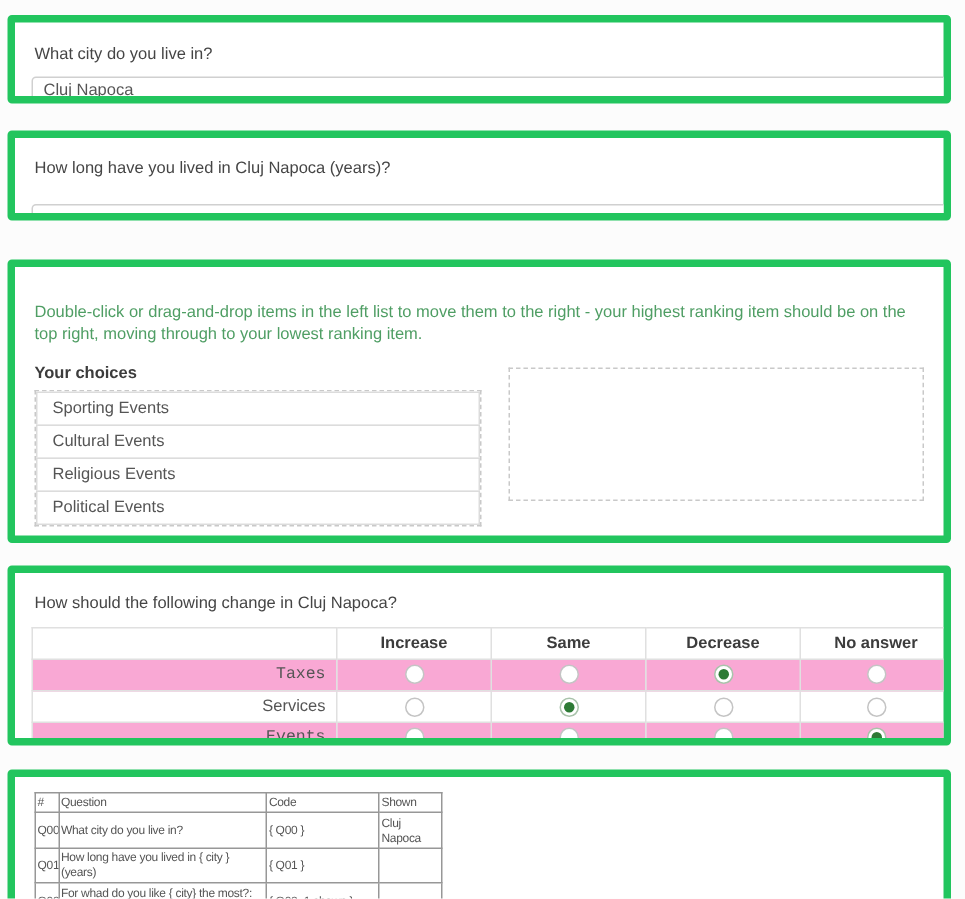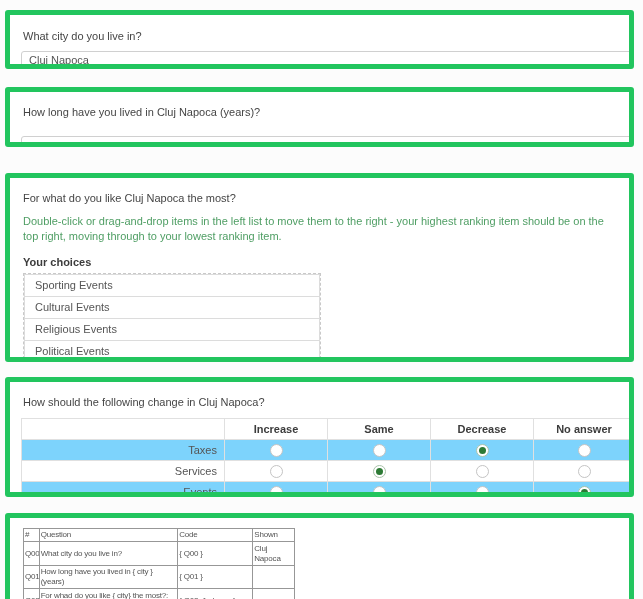--- a/index.html
+++ b/index.html
@@ -50,21 +50,20 @@
 
   .instruction {
     font-size: 11px;
     color: #4f9e64;
     margin: 9px 5px 0 5px;
     line-height: 15px;
   }
   .rank-area {
     display: flex;
     margin: 12px 5px 0 5px;
-    flex-direction: column;
   }
   .rank-col-left  { width: 298px; margin-right: 18px; }
   .rank-col-right { flex: 1; }
   .rank-label {
     font-size: 11px;
     font-weight: bold;
     color: #3c3c3c;
     margin-bottom: 5px;
   }
   .choice-list {
@@ -105,21 +104,21 @@
   table.matrix th {
     font-weight: bold;
     color: #3c3c3c;
     text-align: center;
   }
   table.matrix td.row-label {
     text-align: right;
     color: #555;
     padding-right: 7px;
   }
-  table.matrix tr.striped td { background: #7dd3fc; }
+  table.matrix tr.striped td { background: #f9a8d4; font-family: Liberation Mono, monospace; }
   table.matrix td.radio-cell { text-align: center; }
   .radio {
     display: inline-block;
     width: 13px; height: 13px;
     border: 1px solid #c4c4c4;
     border-radius: 50%;
     background: #fff;
     position: relative;
     vertical-align: middle;
     cursor: pointer;
@@ -164,21 +163,20 @@
   <div class="question">What city do you live in?</div>
   <input class="text-input" type="text" value="Cluj Napoca" style="">
 </div>
 
 <div class="panel" id="panel-years">
   <div class="question">How long have you lived in Cluj Napoca (years)?</div>
   <input class="text-input" type="text" value="" style="">
 </div>
 
 <div class="panel" id="panel-ranking">
-  <div class="question">For what do you like Cluj Napoca the most?</div>
   <div class="instruction">Double-click or drag-and-drop items in the left list to move them to the right - your highest ranking item should be on the top right, moving through to your lowest ranking item.</div>
   <div class="rank-area">
     <div class="rank-col-left">
       <div class="rank-label">Your choices</div>
       <div class="choice-list">
         <div class="choice-item">Sporting Events</div>
         <div class="choice-item">Cultural Events</div>
         <div class="choice-item">Religious Events</div>
         <div class="choice-item">Political Events</div>
       </div>

